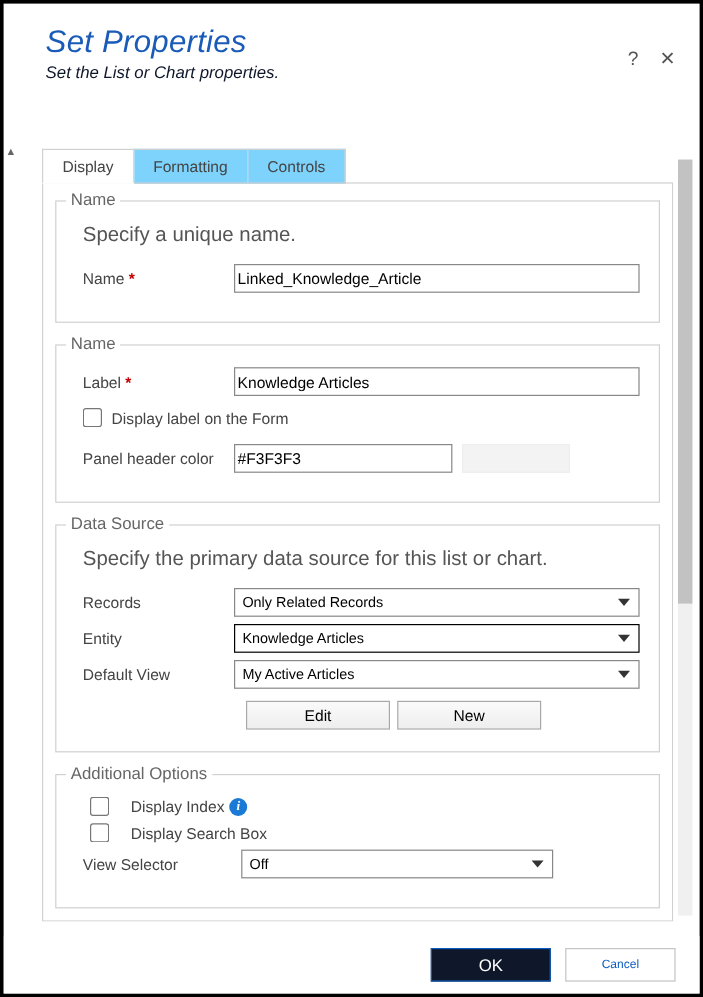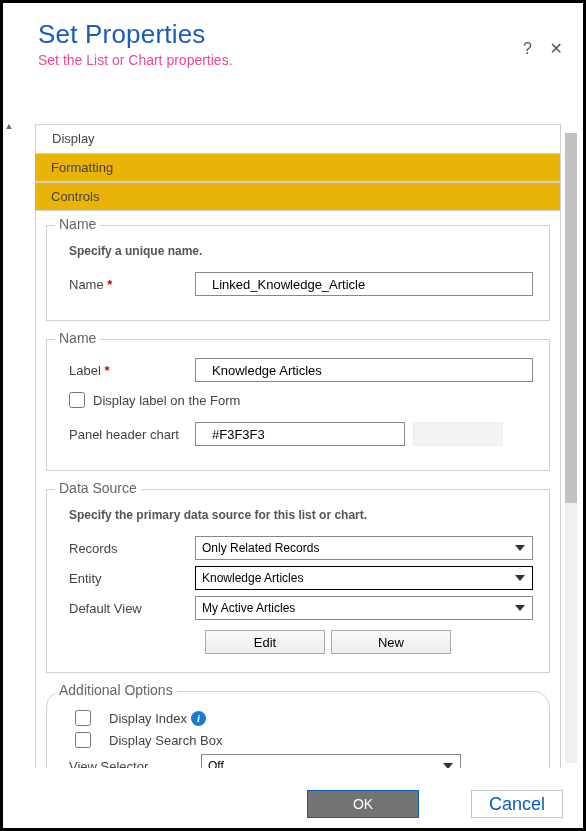--- a/index.html
+++ b/index.html
@@ -4,38 +4,38 @@
 <style>
 * { box-sizing: border-box; margin: 0; padding: 0; }
 html, body { font-family: "Segoe UI", Arial, sans-serif; font-size: 13px; background: #fff; }
 .outer {
   width: 586px; height: 831px;
   border: 3px solid #000;
   position: relative;
   background: #fff;
   overflow: hidden;
 }
-.header { padding: 16px 20px 6px 35px; }
+.header { padding: 16px 20px 6px 35px; font-style: italic; }
 .title { font-size: 26px; color: #1a5bb8; font-weight: 400; letter-spacing: .2px; }
-.subtitle { font-size: 14px; color: #ec4899; margin-top: 2px; }
+.subtitle { font-size: 14px; color: #0f172a; margin-top: 2px; }
 .header-actions { position: absolute; top: 36px; right: 20px; }
 .header-actions span { margin-left: 14px; color: #555; font-size: 16px; cursor: pointer; }
 
 .scroll-zone { position: absolute; top: 120px; left: 32px; right: 22px; bottom: 60px; overflow: hidden; }
 .scrollbar-track { position: absolute; top: 130px; right: 6px; width: 12px; height: 630px; background: #f0f0f0; }
 .scrollbar-thumb { position: absolute; top: 0; left: 0; width: 12px; height: 370px; background: #c2c2c2; }
 .scrollbar-arrow { position: absolute; left:0; width:12px; height:12px; text-align:center; line-height:10px; color:#666; font-size:9px; }
 .scrollbar-arrow.up { top: 118px; right:6px; }
 
-.tabs { display: flex; flex-direction: column; }
+.tabs { display: flex; }
 .tab {
   padding: 6px 16px;
   font-size: 13px;
   border: 1px solid #d0d0d0;
-  background: #eab308;
+  background: #7dd3fc;
   cursor: pointer;
   position: relative;
   top: 1px;
   color: #444;
 }
 .tab.active { background: #fff; border-bottom: 1px solid #fff; }
 .tab + .tab { border-left: none; }
 
 .panel {
   border: 1px solid #d0d0d0;
@@ -46,26 +46,26 @@
   border: 1px solid #d0d0d0;
   padding: 12px 16px 18px 22px;
   margin-bottom: 18px;
   position: relative;
 }
 .fieldset .legend {
   position: absolute; top: -10px; left: 8px;
   background: #fff; padding: 0 4px;
   color: #666; font-size: 14px;
 }
-.desc { color: #555; font-size: 12px; margin: 6px 0 14px 0; font-weight: bold; }
+.desc { color: #555; font-size: 17px; margin: 6px 0 14px 0; }
 .row { display: flex; align-items: center; margin: 6px 0; }
 .lbl { width: 126px; color: #444; font-size: 13px; }
 .req::after { content: " *"; color: #c40000; font-weight: bold; }
 .txt {
-  flex: 1; height: 24px; padding: 2px 16px;
+  flex: 1; height: 24px; padding: 2px 2px;
   border: 1px solid #888; font-size: 13px; font-family: inherit;
 }
 .txt.short { flex: 0 0 180px; }
 .color-swatch { width: 90px; height: 24px; background: #f3f3f3; margin-left: 8px; border: 1px solid #eee; }
 .cbx { width: 16px; height: 16px; margin-right: 8px; border:1px solid #999; }
 .cbx-row { display:flex; align-items:center; margin: 10px 0 14px 0; color:#444; }
 
 .sel-wrap { flex: 1; position: relative; }
 .sel {
   width: 100%; height: 24px; padding: 2px 22px 2px 6px;
@@ -95,26 +95,26 @@
   align-items:center; justify-content:center; margin-left:4px;
   font-family: Georgia, serif; font-style: italic;
 }
 
 .footer {
   position: absolute; bottom: 0; left: 0; right: 0;
   height: 48px; display: flex; justify-content: flex-end; align-items: center;
   padding-right: 20px; gap: 12px; background: #fff;
 }
 .btn-primary {
-  width: 112px; height: 28px; background: #737373; color: #fff; border: 1px solid #0b5cc0;
+  width: 100px; height: 28px; background: #0f172a; color: #fff; border: 1px solid #0b5cc0;
   font-size: 14px; cursor: pointer;
 }
 .btn-secondary {
   width: 92px; height: 28px; background: #fff; color: #0b5cc0; border: 1px solid #c4c4c4;
-  font-size: 18px; cursor: pointer; margin-left: 40px;
+  font-size: 10px; cursor: pointer;
 }
 </style>
 </head>
 <body>
 
 <div class="outer">
 
   <div class="header">
     <div class="title">Set Properties</div>
     <div class="subtitle">Set the List or Chart properties.</div>
@@ -152,21 +152,21 @@
         <div class="legend">Name</div>
         <div class="row">
           <div class="lbl req">Label</div>
           <input class="txt" value="Knowledge Articles" style="">
         </div>
         <div class="cbx-row">
           <input type="checkbox" class="cbx" style="">
           <span>Display label on the Form</span>
         </div>
         <div class="row">
-          <div class="lbl">Panel header chart</div>
+          <div class="lbl">Panel header color</div>
           <input class="txt short" value="#F3F3F3" style="">
           <div class="color-swatch"></div>
         </div>
       </div>
 
       <div class="fieldset">
         <div class="legend">Data Source</div>
         <div class="desc">Specify the primary data source for this list or chart.</div>
         <div class="row">
           <div class="lbl">Records</div>
@@ -191,21 +191,21 @@
               <option>My Active Articles</option>
             </select>
           </div>
         </div>
         <div class="btn-row">
           <button class="btn">Edit</button>
           <button class="btn">New</button>
         </div>
       </div>
 
-      <div class="fieldset" style="margin-bottom:0;border-radius:16px;">
+      <div class="fieldset" style="margin-bottom:0;">
         <div class="legend">Additional Options</div>
         <div class="addl-cbx-row">
           <input type="checkbox" class="cbx" style="">
           <span>Display Index</span>
           <span class="info-icon">i</span>
         </div>
         <div class="addl-cbx-row">
           <input type="checkbox" class="cbx" style="">
           <span>Display Search Box</span>
         </div>

